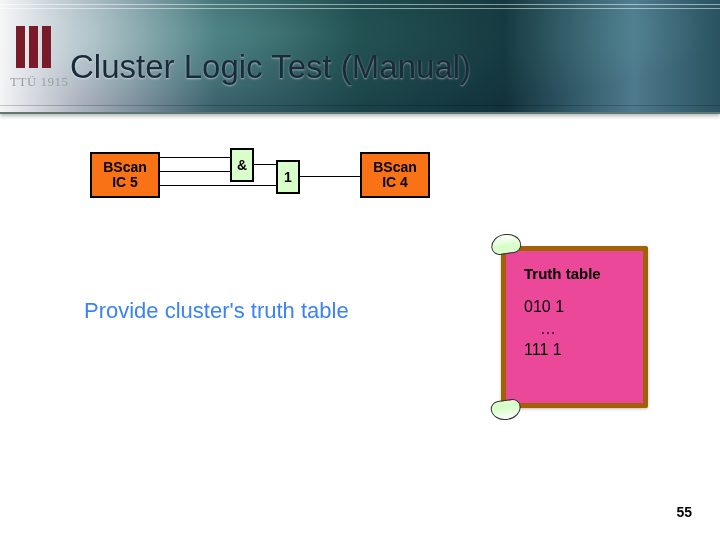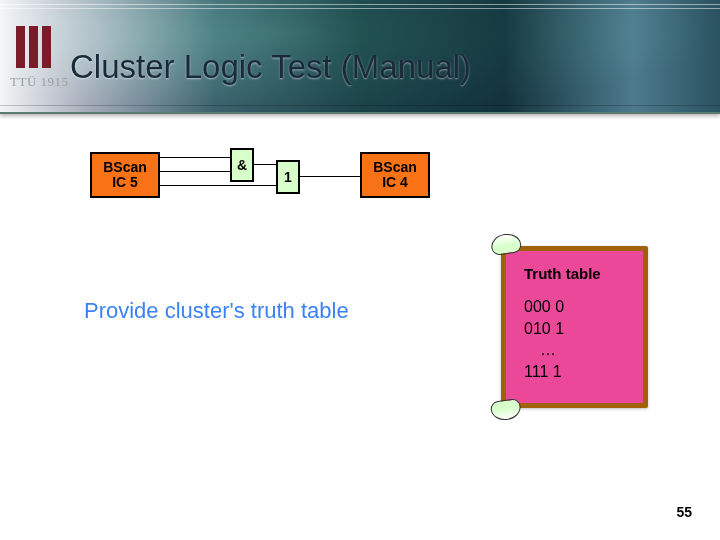--- a/index.html
+++ b/index.html
@@ -207,21 +207,20 @@
   <div class="wire w3"></div>
   <div class="wire w4"></div>
   <div class="wire w5"></div>
 </div>
 
 <div class="subtitle">Provide cluster's truth table</div>
 
 <div class="scroll-box">
   <div class="scroll-body">
     <div class="tt-head">Truth table</div>
-    <div class="tt-row">000 0</div>
     <div class="tt-row">010 1</div>
     <div class="tt-row dots">…</div>
     <div class="tt-row">111 1</div>
   </div>
   <div class="scroll-curl-top"></div>
   <div class="scroll-curl-bot"></div>
 </div>
 
 <div class="page-num">55</div>
 

